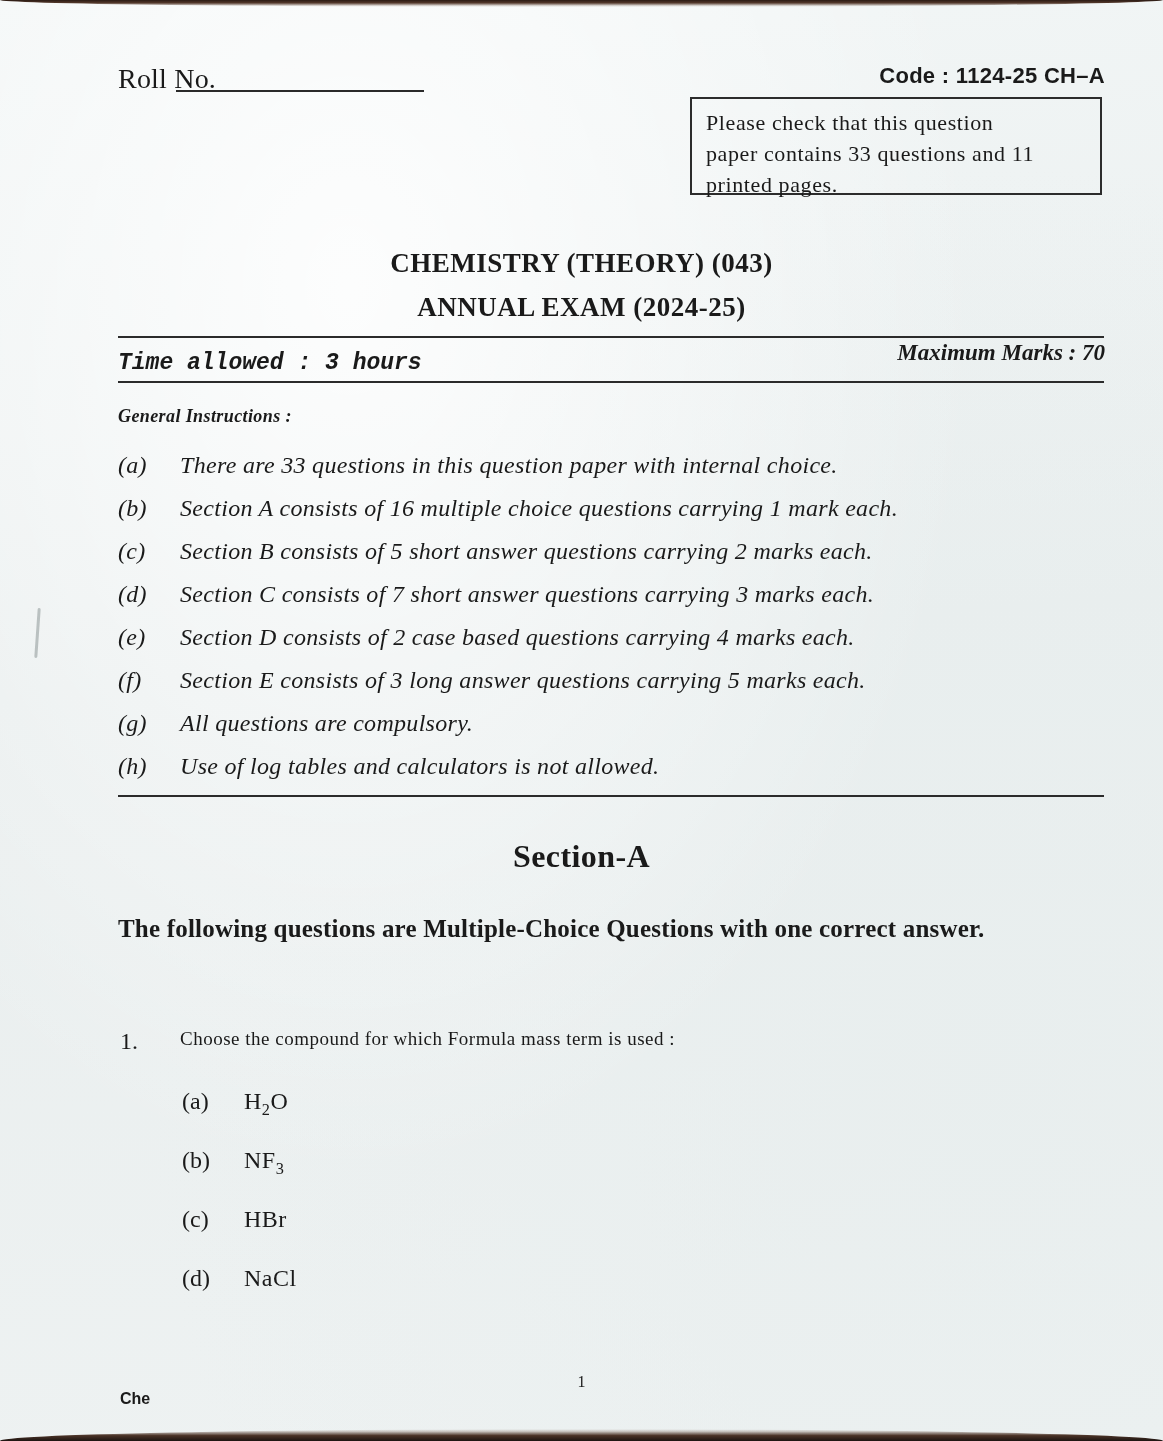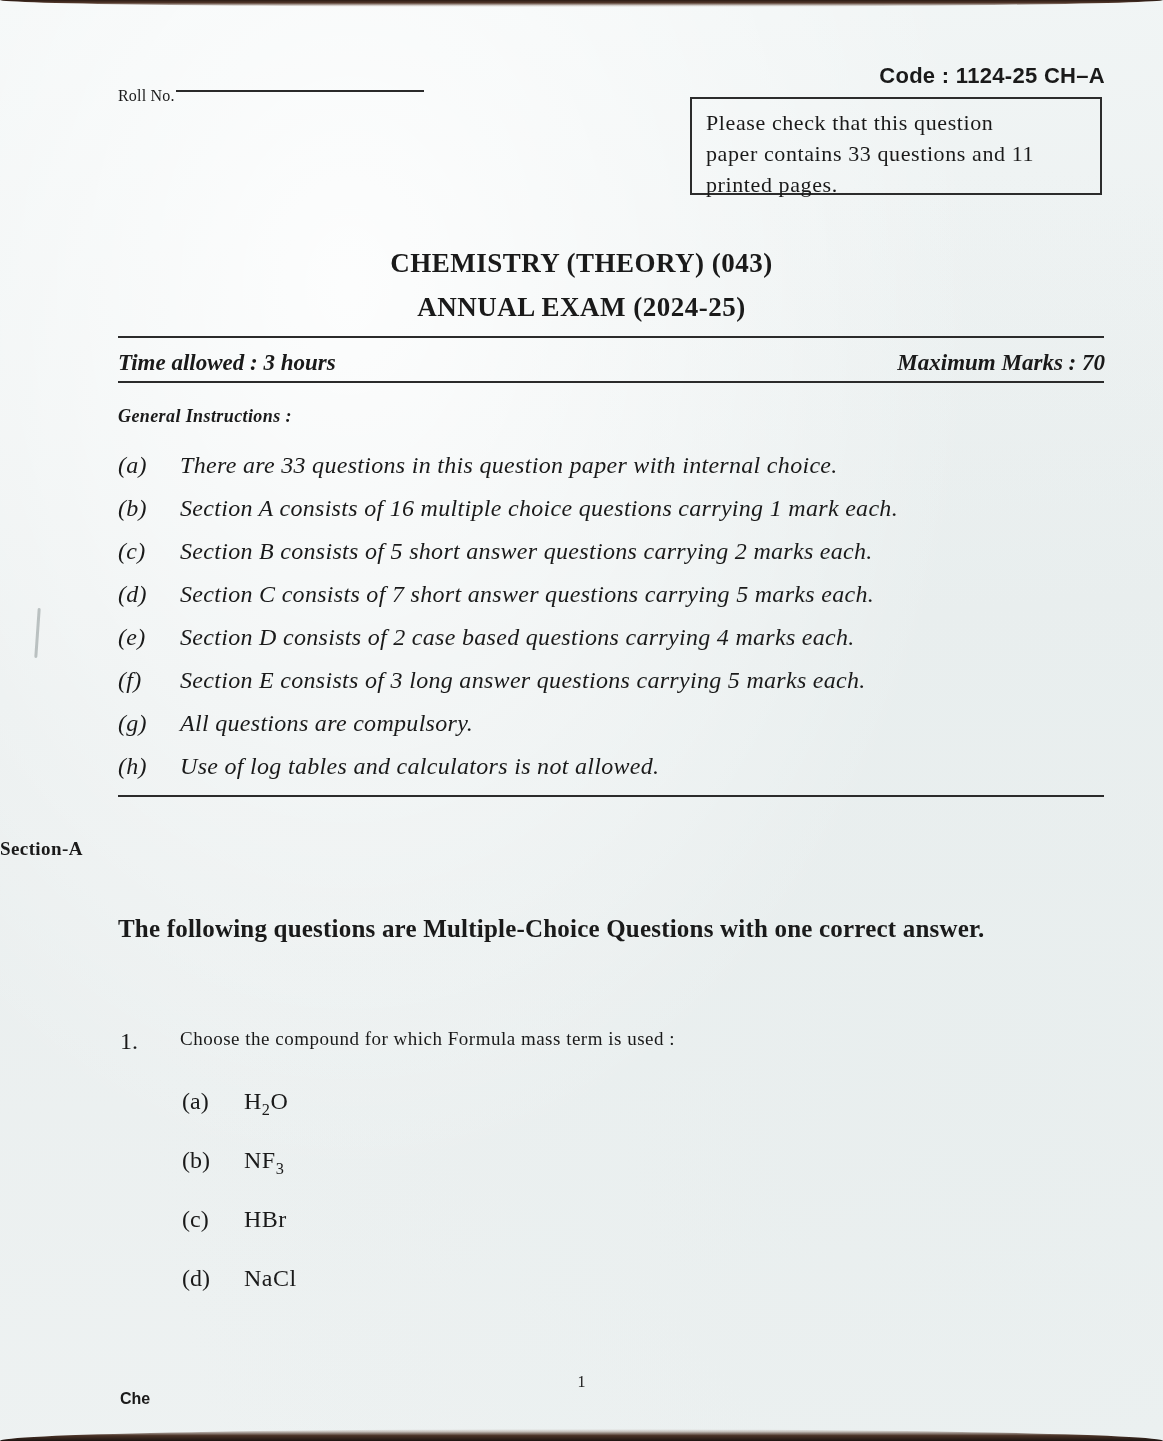--- a/index.html
+++ b/index.html
@@ -49,24 +49,23 @@
     transform: rotate(4deg);
     border-radius: 2px;
   }
 
   .content { position: absolute; inset: 0; }
 
   
   .roll-no {
     position: absolute;
     left: 118px; top: 63px;
-    font-size: 16px;
+    font-size: 28px;
     letter-spacing: 0.2px;
     white-space: nowrap;
-    margin-top: 24px;
   }
   .roll-line {
     position: absolute;
     left: 176px; top: 90px;
     width: 248px; height: 0;
     border-bottom: 2.5px solid #2a2a2a;
   }
   .code-label {
     position: absolute;
     right: 58px; top: 63px;
@@ -112,24 +111,25 @@
   .rule-1 { left: 118px; top: 336px; width: 986px; }
   .rule-2 { left: 118px; top: 381px; width: 986px; }
   .rule-3 { left: 118px; top: 795px; width: 986px; }
 
   .time-allowed {
     position: absolute;
     left: 118px; top: 350px;
     font-style: italic; font-weight: bold;
     font-size: 23px;
     white-space: nowrap;
+    font-family: Liberation Mono, monospace;
   }
   .max-marks {
     position: absolute;
-    right: 58px; top: 350px;
+    right: 58px; top: 340px;
     font-style: italic; font-weight: bold;
     font-size: 23px;
     white-space: nowrap;
     margin-left: 14px;
   }
 
   
   .gen-instr {
     position: absolute;
     left: 118px; top: 406px;
@@ -158,23 +158,23 @@
   }
   .instr-row .txt {
     position: absolute;
     left: 62px; top: 0;
   }
 
   
   .section-head {
     position: absolute;
     width: 100%; top: 838px;
-    text-align: left;
-    font-weight: bold;
-    font-size: 19px;
+    text-align: center;
+    font-weight: bold;
+    font-size: 32px;
     letter-spacing: 0.4px;
   }
   .section-desc {
     position: absolute;
     left: 118px; top: 905px;
     width: 992px;
     font-weight: bold;
     font-size: 25px;
     line-height: 48px;
     letter-spacing: 0.2px;
@@ -260,21 +260,21 @@
       <div class="instr-row">
         <span class="lbl">(b)</span>
         <span class="txt">Section A consists of 16 multiple choice questions carrying 1 mark each.</span>
       </div>
       <div class="instr-row">
         <span class="lbl">(c)</span>
         <span class="txt">Section B consists of 5 short answer questions carrying 2 marks each.</span>
       </div>
       <div class="instr-row">
         <span class="lbl">(d)</span>
-        <span class="txt">Section C consists of 7 short answer questions carrying 5 marks each.</span>
+        <span class="txt">Section C consists of 7 short answer questions carrying 3 marks each.</span>
       </div>
       <div class="instr-row">
         <span class="lbl">(e)</span>
         <span class="txt">Section D consists of 2 case based questions carrying 4 marks each.</span>
       </div>
       <div class="instr-row">
         <span class="lbl">(f)</span>
         <span class="txt">Section E consists of 3 long answer questions carrying 5 marks each.</span>
       </div>
       <div class="instr-row">

